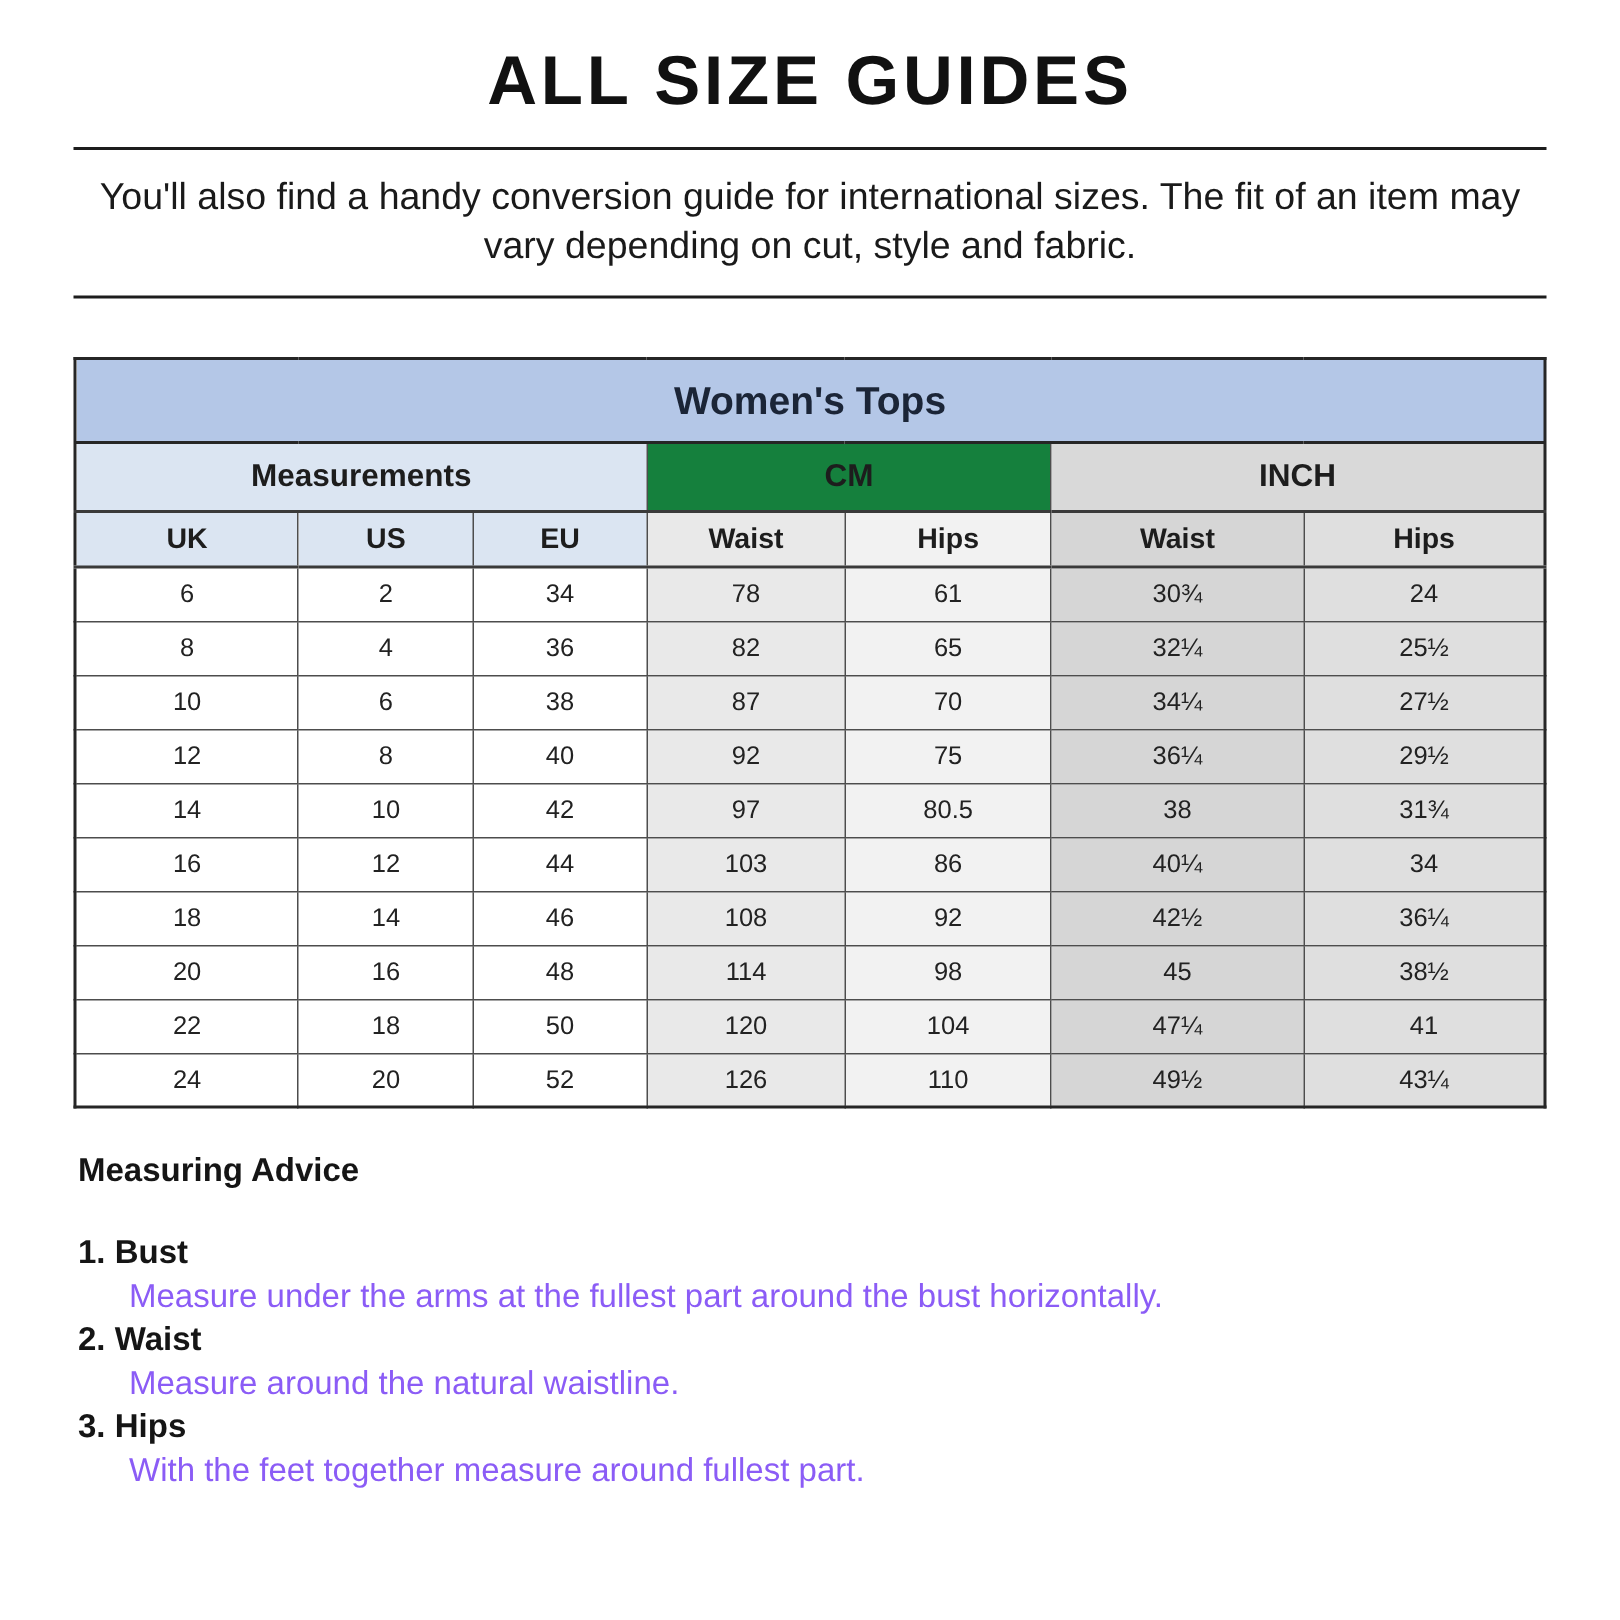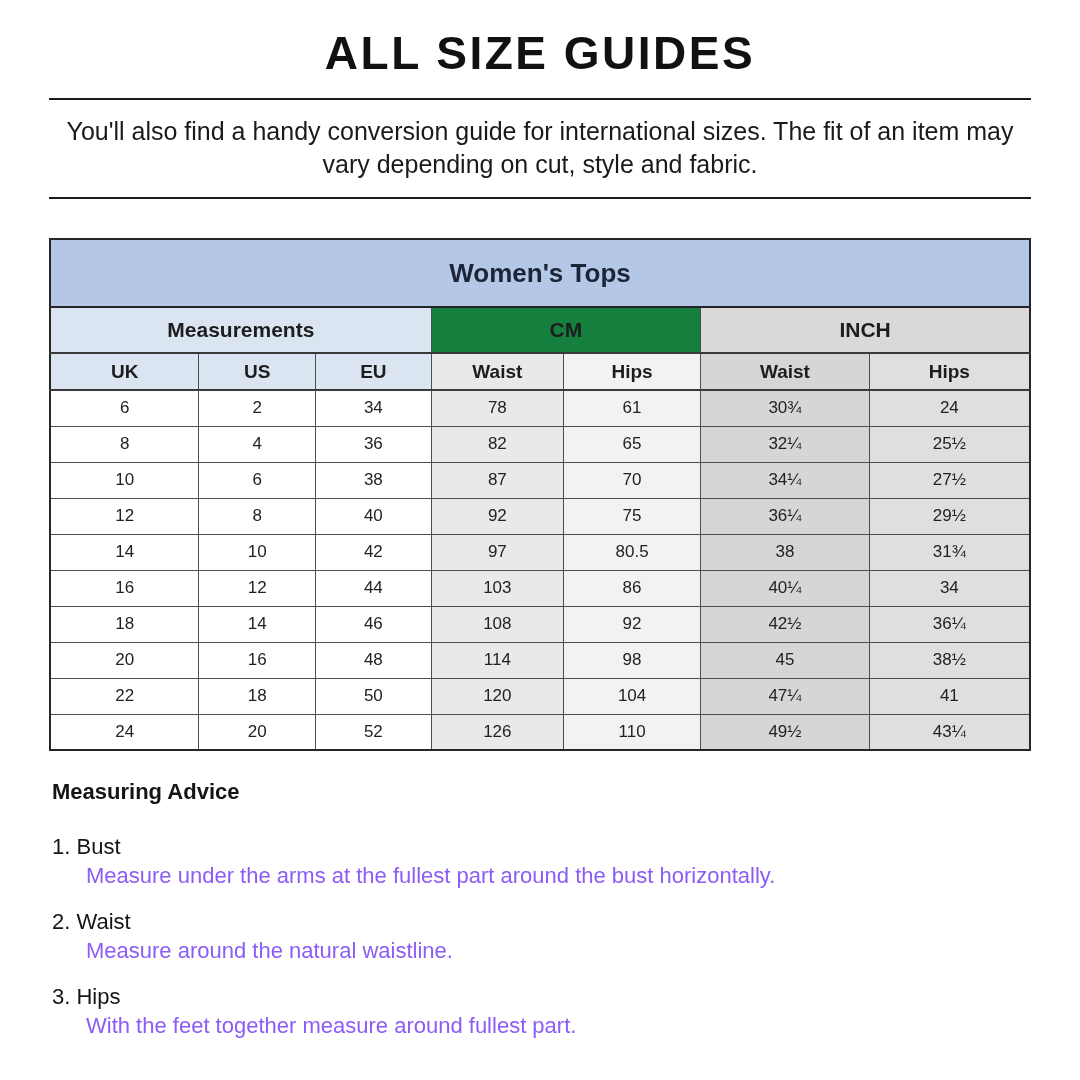--- a/index.html
+++ b/index.html
@@ -47,21 +47,21 @@
   }
   table.size-table th, table.size-table td {
     border: 1px solid #4d4d4d;
     text-align: center;
     padding: 0;
     overflow: hidden;
   }
   table.size-table { border: 2px solid #262626; }
   tr.title-row th {
     background: #b4c7e7;
-    height: 68px;
+    height: 56px;
     font-size: 26px;
     font-weight: 700;
     color: #1b2537;
     border-bottom: 2px solid #262626;
   }
   tr.group-row th {
     height: 46px;
     font-size: 21px;
     font-weight: 700;
     color: #1d1d1d;
@@ -105,21 +105,21 @@
   td.c6 { background: #dfdfdf; }
   
   .advice { margin-top: 28px; padding-left: 3px; }
   .advice-heading {
     font-size: 22px;
     font-weight: 700;
     color: #151515;
     margin: 0 0 27px 0;
   }
   .advice-list { font-size: 22px; line-height: 29px; }
-  .advice-item-title { font-weight: 400; color: #151515; margin-top: 17px; }
+  .advice-item-title { font-weight: 700; color: #151515; }
   .advice-item-desc { padding-left: 34px; color: #8b5cf6; }
 </style>
 </head>
 <body>
 
 <div class="page">
 
   <h1 class="main-title">ALL SIZE GUIDES</h1>
 
   <hr class="rule">

